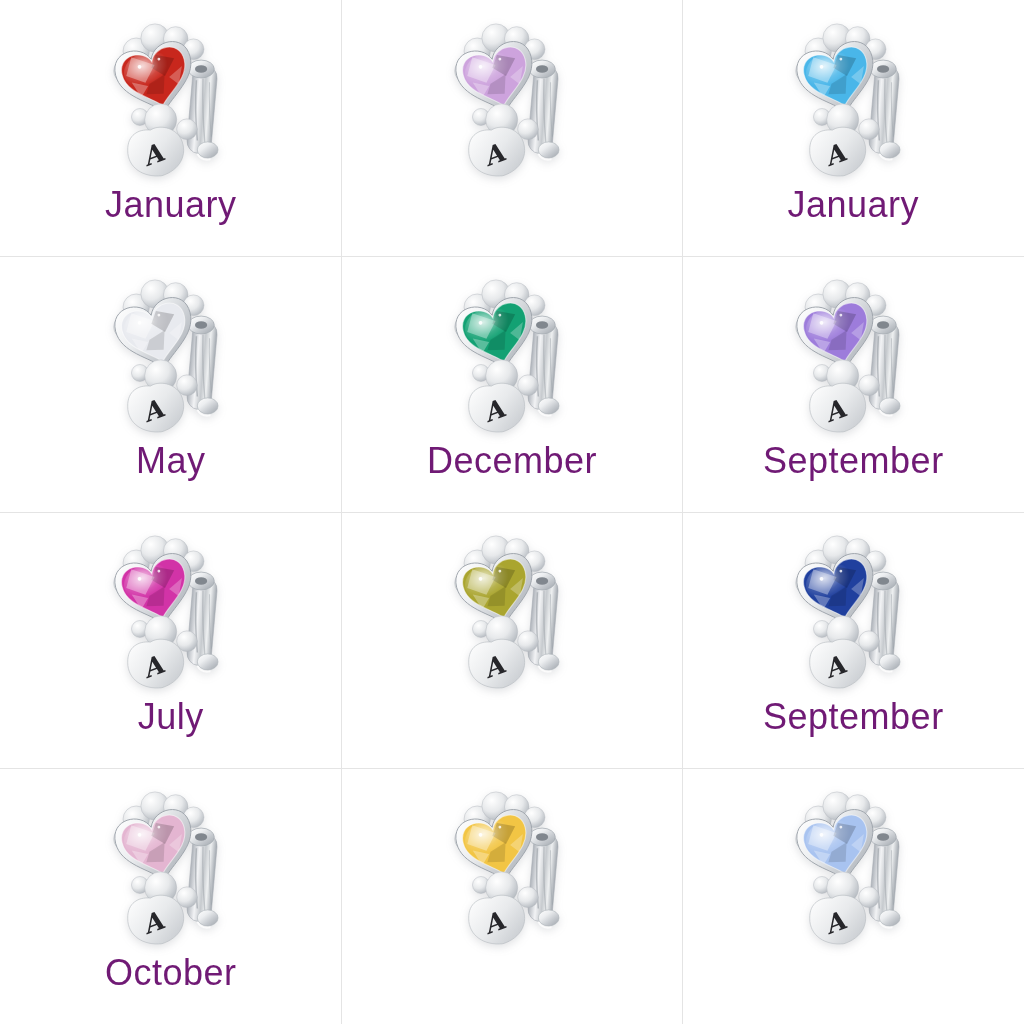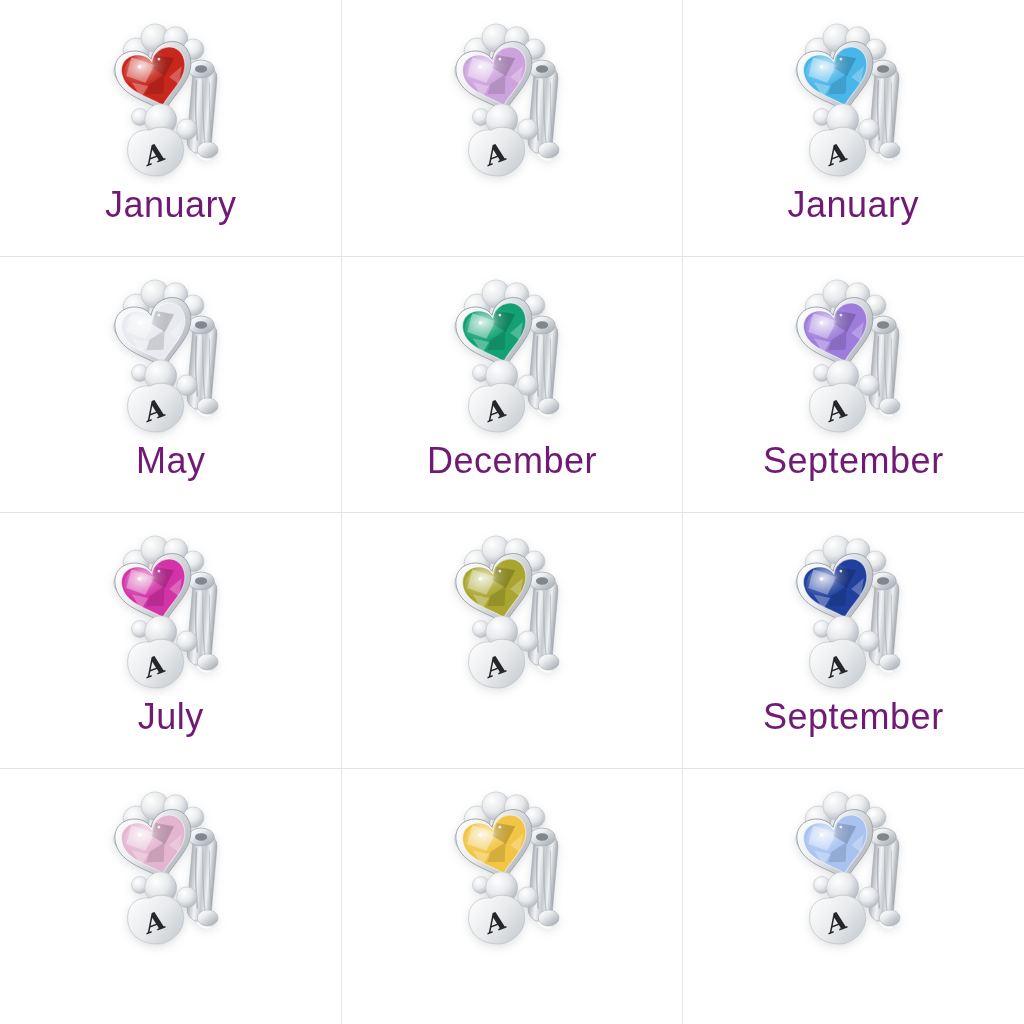--- a/index.html
+++ b/index.html
@@ -588,20 +588,21 @@
         <circle cx="27" cy="101" r="9" fill="url(#bg)" stroke="#b3b8be" stroke-width=".5"></circle>
         <circle cx="49" cy="104" r="17" fill="url(#bg)" stroke="#b3b8be" stroke-width=".5"></circle>
         <circle cx="77" cy="114" r="11" fill="url(#bg)" stroke="#b3b8be" stroke-width=".5"></circle>
       </g>
 
       <g transform="translate(45,138) rotate(-12)">
         <path d="M -30,-8 C -34,10 -20,24 0,26 C 20,24 32,10 28,-8 C 24,-22 8,-28 -2,-24 C -14,-28 -27,-24 -30,-8 Z" fill="url(#hg)" stroke="#b6bbc1" stroke-width=".6"></path>
         <text x="-3" y="11" text-anchor="middle" font-size="27" font-style="italic" font-weight="600" font-family="DejaVu Serif, Liberation Serif, serif" fill="#26262a" transform="rotate(-8)">A</text>
       </g>
     </svg>
+    <div class="month-label">October</div>
   </div>
 
   <div class="cell">
     <svg class="charm" viewBox="0 0 120 168" style="color: rgb(242, 197, 68);">
 
       <g>
         <rect x="80" y="46" width="26" height="94" rx="13" fill="url(#brg)" stroke="#a8adb4" stroke-width=".6" transform="rotate(5 93 93)"></rect>
         <path d="M87 62 q-2 32 1 64" stroke="#9ba1a8" stroke-width="1.6" fill="none" opacity=".65"></path>
         <path d="M94 60 q-1 34 2 68" stroke="#9ba1a8" stroke-width="1.4" fill="none" opacity=".5"></path>
         <path d="M101 64 q-1 30 2 58" stroke="#9ba1a8" stroke-width="1.2" fill="none" opacity=".45"></path>

